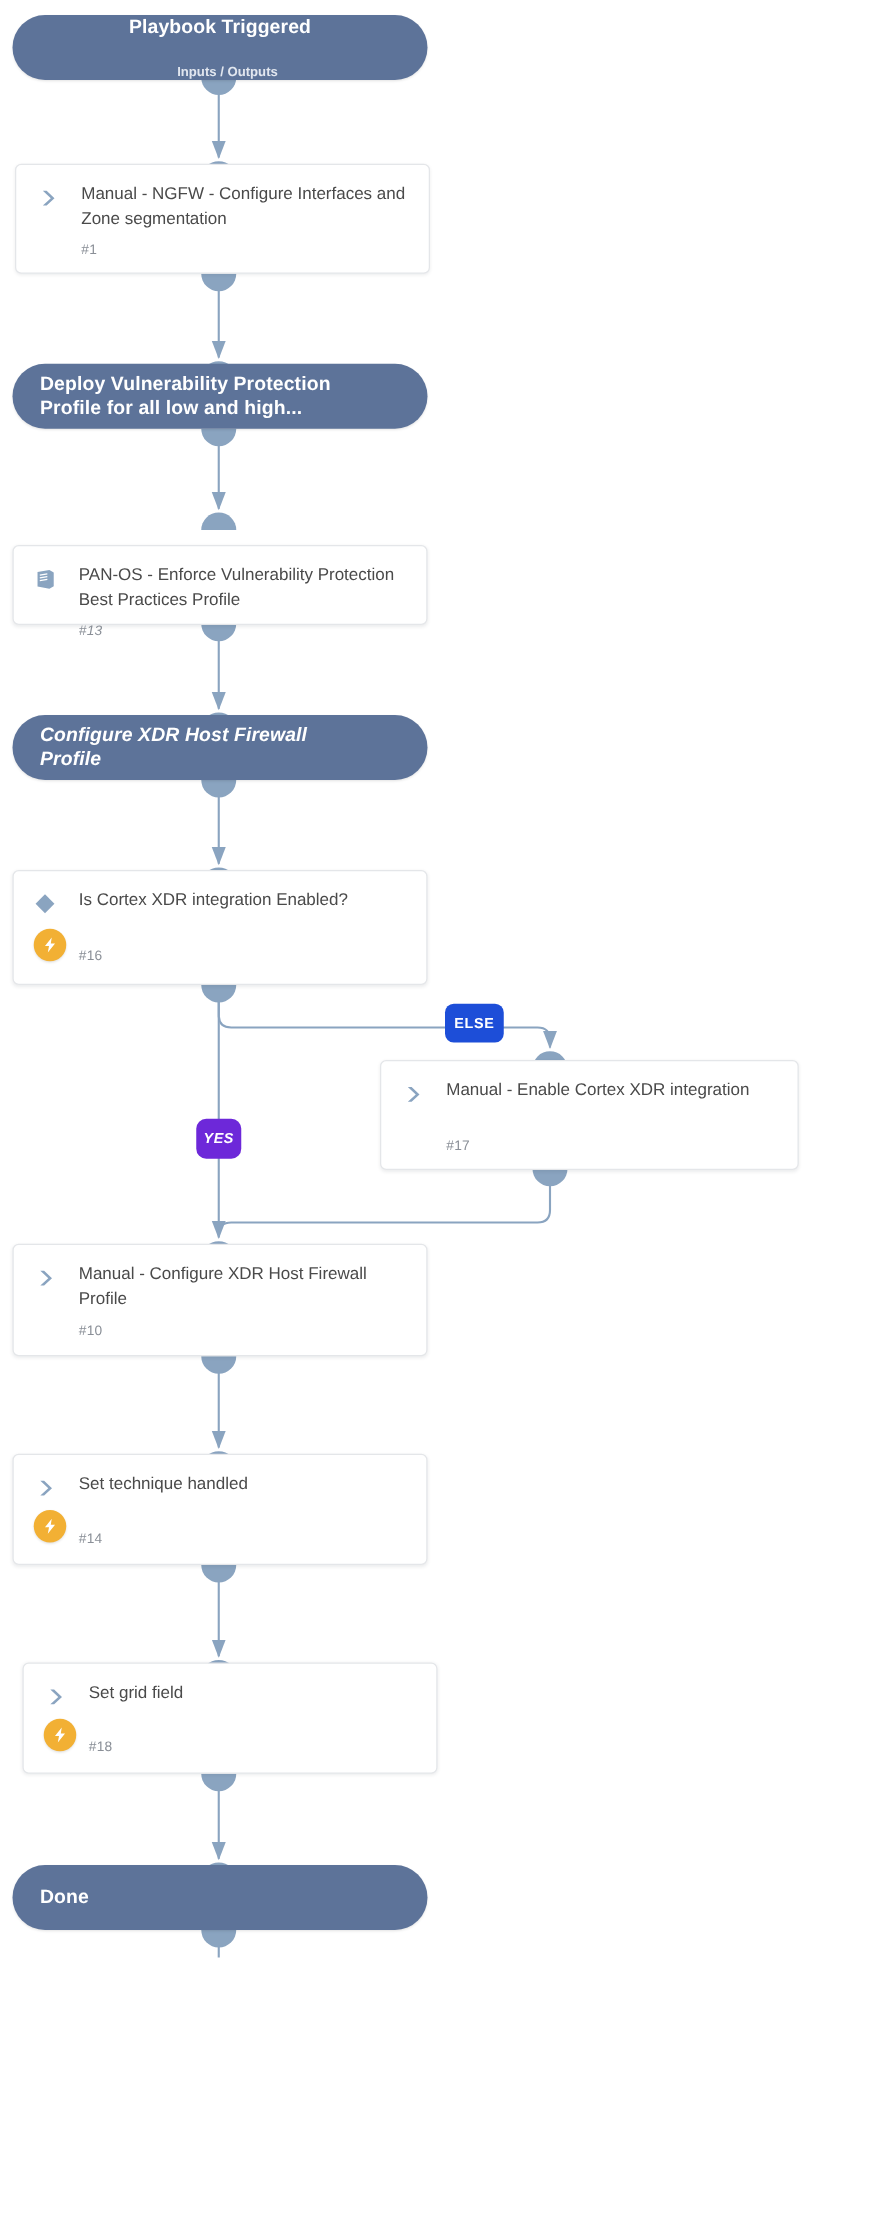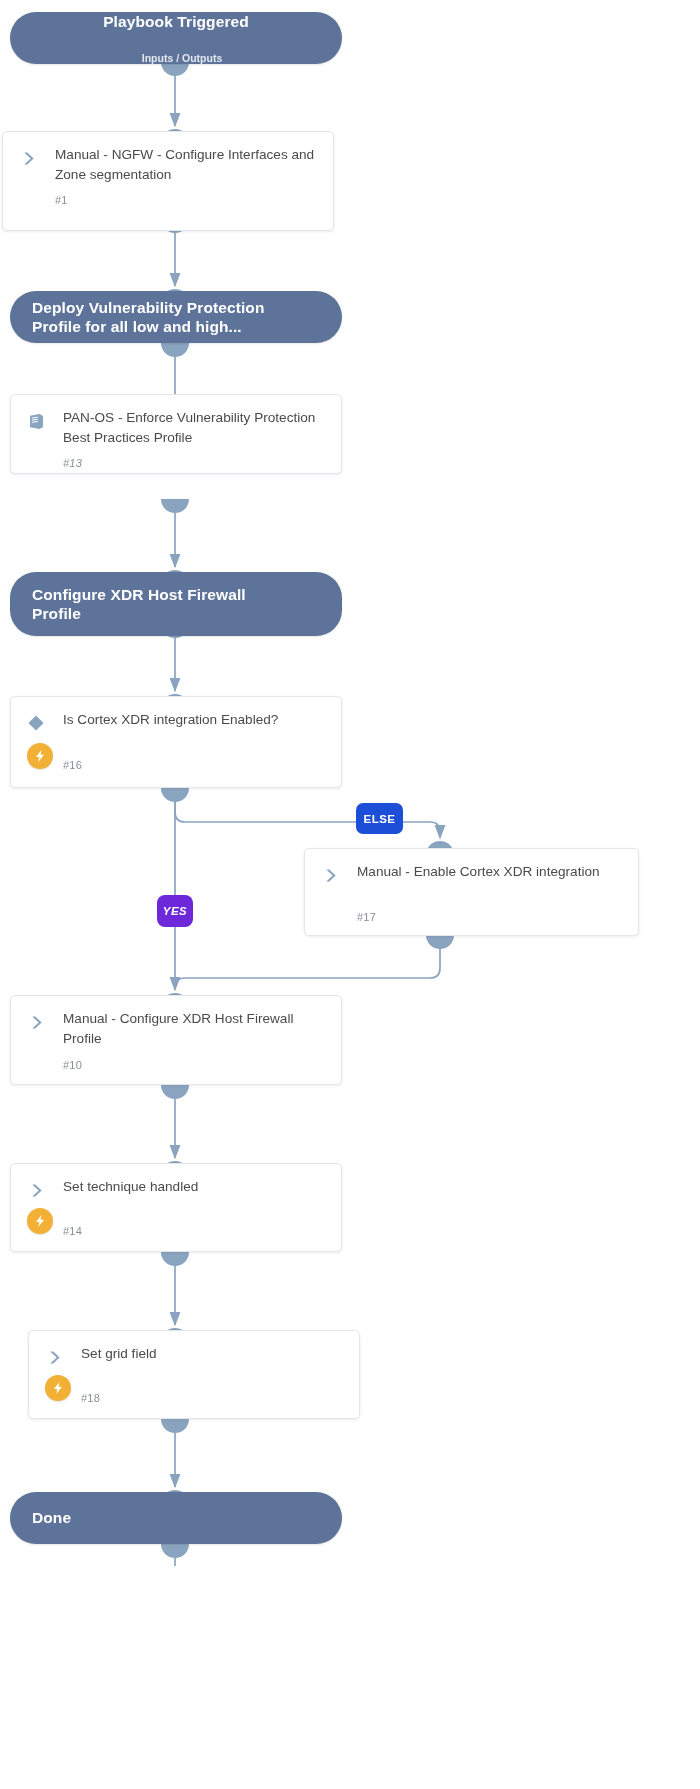--- a/index.html
+++ b/index.html
@@ -193,47 +193,47 @@
       <path d="M161,1342 A14,14 0 0 1 189,1342 Z"></path>
       <path d="M161,1504 A14,14 0 0 1 189,1504 Z"></path>
     </g>
   </svg>
 
   <div class="pill" style="left:10px; top:12px; width:332px; height:52px;flex-direction:column;">
     <div class="pill-title">Playbook Triggered</div>
     <div class="pill-meta">Inputs / Outputs</div>
   </div>
 
-  <div class="card" style="left:2px; top:131px; width:332px; height:100px;">
+  <div class="card" style="left:12px; top:131px; width:332px; height:88px;">
     <span class="card-icon">
       <svg class="icon-svg" width="17" height="17" viewBox="0 0 20 20">
         <path d="M5 3 L12.5 10 L5 17 L8.6 17 L16 10 L8.6 3 Z" fill="#8aa4c0"></path>
       </svg>
     </span>
     <div class="card-title">Manual - NGFW - Configure Interfaces and Zone segmentation</div>
     <div class="card-num" style="top:62px;">#1</div>
   </div>
 
   <div class="pill" style="left:10px; top:291px; width:332px; height:52px;">
     <div class="pill-title">Deploy Vulnerability Protection
 Profile for all low and high...</div>
   </div>
 
-  <div class="card" style="left:10px; top:394px; width:332px; height:80px;">
+  <div class="card" style="left:10px; top:436px; width:332px; height:64px;">
     <span class="card-icon">
       <svg class="icon-svg" width="19" height="19" viewBox="0 0 22 22">
         <path d="M3.5 4.2 L14.5 2.4 L18.5 4.6 L18.5 17.4 L14.5 19.6 L3.5 17.6 Z" fill="#8aa4c0"></path>
         <path d="M5.6 7.1 L12.6 5.9 M5.6 9.6 L12.6 8.4 M5.6 12.1 L12.6 10.9" stroke="#ffffff" stroke-width="1.15" fill="none"></path>
       </svg>
     </span>
     <div class="card-title">PAN-OS - Enforce Vulnerability Protection Best Practices Profile</div>
     <div class="card-num" style="top:62px;font-style:italic;">#13</div>
   </div>
 
-  <div class="pill" style="left:10px; top:572px; width:332px; height:64px;">
+  <div class="pill" style="left:10px; top:572px; width:332px; height:52px;font-style:italic;">
     <div class="pill-title">Configure XDR Host Firewall
 Profile</div>
   </div>
 
   <div class="card" style="left:10px; top:696px; width:332px; height:92px;">
     <span class="card-icon">
       <svg class="icon-svg" width="18" height="18" viewBox="0 0 20 20">
         <path d="M10 1.6 L18.4 10 L10 18.4 L1.6 10 Z" fill="#8aa4c0"></path>
       </svg>
     </span>
@@ -278,21 +278,21 @@
     </span>
     <span class="card-badge" style="top:44px;">
       <svg class="icon-svg" width="14" height="14" viewBox="0 0 16 16">
         <path d="M9.6 1.2 L3.4 9.0 L7.1 9.0 L6.0 14.8 L12.6 6.7 L8.7 6.7 Z" fill="#ffffff"></path>
       </svg>
     </span>
     <div class="card-title">Set technique handled</div>
     <div class="card-num" style="top:61px;">#14</div>
   </div>
 
-  <div class="card" style="left:28px; top:1330px; width:332px; height:89px;">
+  <div class="card" style="left:18px; top:1330px; width:332px; height:89px;">
     <span class="card-icon">
       <svg class="icon-svg" width="17" height="17" viewBox="0 0 20 20">
         <path d="M5 3 L12.5 10 L5 17 L8.6 17 L16 10 L8.6 3 Z" fill="#8aa4c0"></path>
       </svg>
     </span>
     <span class="card-badge" style="top:44px;">
       <svg class="icon-svg" width="14" height="14" viewBox="0 0 16 16">
         <path d="M9.6 1.2 L3.4 9.0 L7.1 9.0 L6.0 14.8 L12.6 6.7 L8.7 6.7 Z" fill="#ffffff"></path>
       </svg>
     </span>

